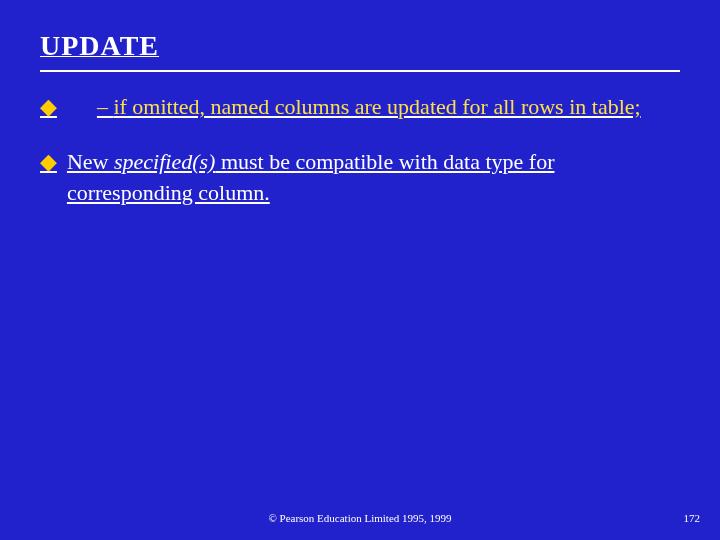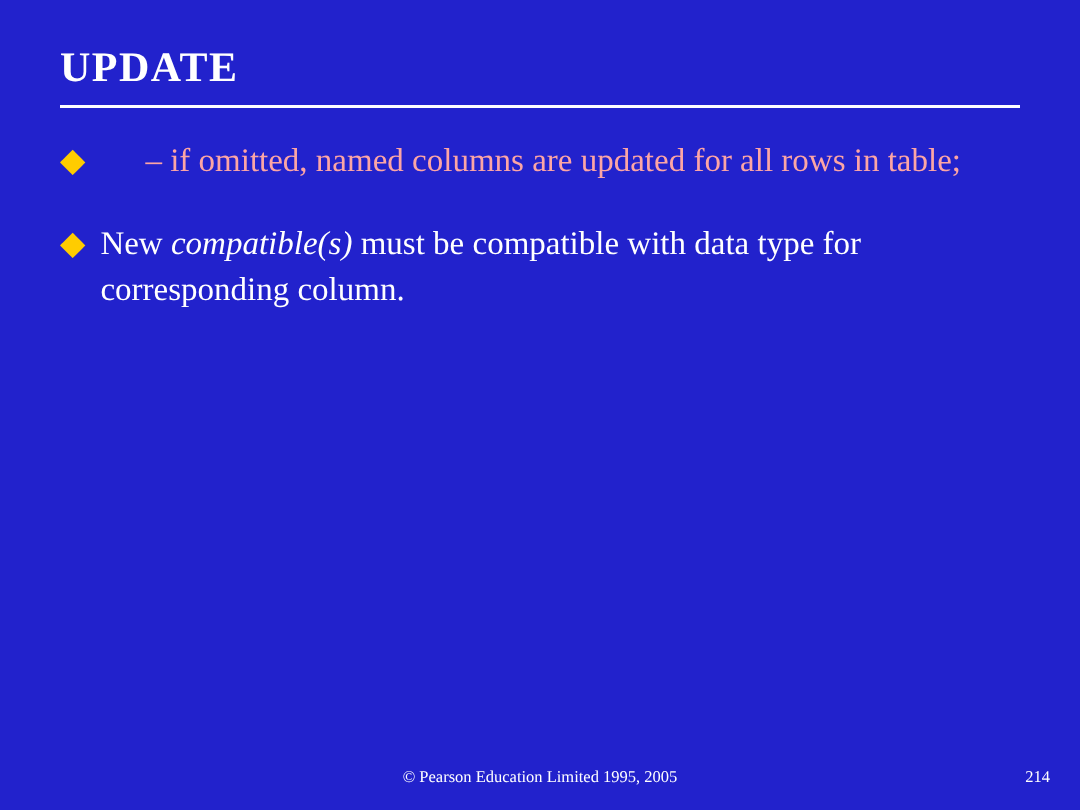--- a/index.html
+++ b/index.html
@@ -16,20 +16,21 @@
       color: white;
       overflow: hidden;
     }
 
     .slide-container {
       width: 720px;
       height: 540px;
       background-color: #2222cc;
       position: relative;
       padding: 30px 40px 4px 40px;
+      text-decoration: underline;
     }
 
     .title-section {
       margin-bottom: 18px;
       padding-bottom: 8px;
       border-bottom: 2px solid white;
     }
 
     .title {
       font-size: 28px;
@@ -60,21 +61,21 @@
       font-size: 22px;
       line-height: 1.4;
       color: white;
     }
 
     .sub-bullet {
       margin-left: 30px;
       margin-bottom: 8px;
       font-size: 22px;
       line-height: 1.4;
-      color: #fca5a5;
+      color: #fde047;
     }
 
     .italic {
       font-style: italic;
     }
 
     .footer {
       position: absolute;
       bottom: 16px;
       left: 0;
@@ -113,25 +114,25 @@
           <span>if omitted, named columns are updated for all rows in table;</span>
         </div>
 
         
       </div>
     </div>
 
     <div class="bullet-item">
       <span class="bullet-diamond">◆</span>
       <div class="bullet-text">
-        <span>New </span><span class="italic">compatible(s)</span><span> must be compatible with data type for corresponding column.</span>
+        <span>New </span><span class="italic">specified(s)</span><span> must be compatible with data type for corresponding column.</span>
       </div>
     </div>
 
   </div>
 
   <div class="footer">
-    <span>© Pearson Education Limited 1995, 2005</span>
+    <span>© Pearson Education Limited 1995, 1999</span>
   </div>
 
-  <div class="page-num">214</div>
+  <div class="page-num">172</div>
 
 </div>
 
 </body></html>

